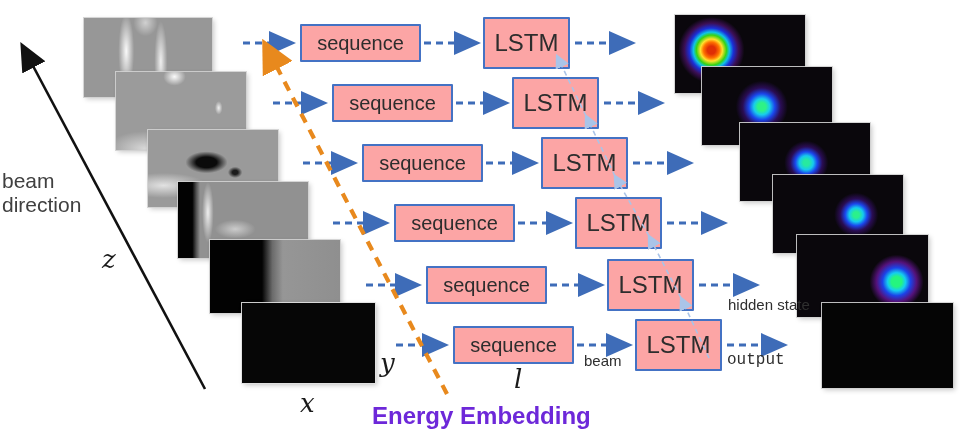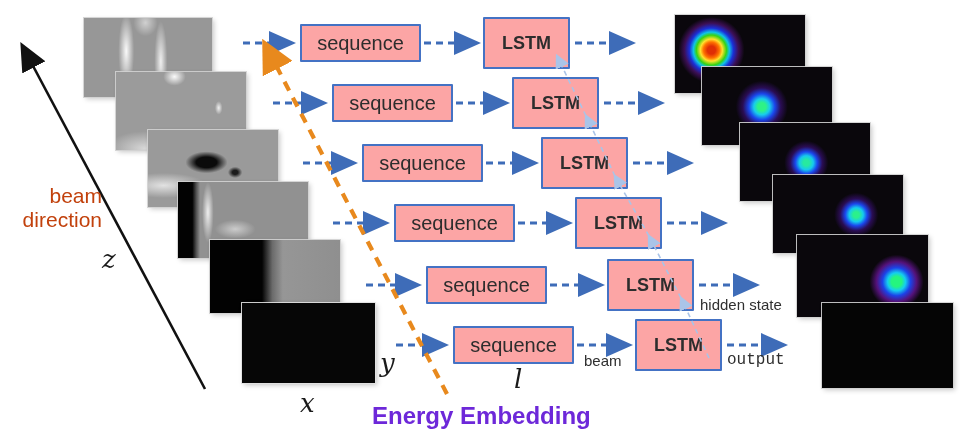--- a/index.html
+++ b/index.html
@@ -44,32 +44,32 @@
 
   
   svg.layer{position:absolute;left:0;top:0;pointer-events:none;}
   #under{z-index:2;}
   #over{z-index:4;}
 
   
   .box{position:absolute;z-index:3;background:#fca5a5;border:2px solid #4472C4;border-radius:1px;
        display:flex;align-items:center;justify-content:center;color:#2d2d2d;}
   .seq{width:117px;height:34px;font-size:20px;}
-  .lstm{width:83px;height:48px;font-size:18px;font-weight:bold;}
+  .lstm{width:83px;height:48px;font-size:24px;}
 
   
   .note{position:absolute;z-index:5;color:#333;}
   .small{font-size:15px;color:#2f2f2f;}
   .math{font-family:"DejaVu Serif",serif;font-style:italic;font-size:26px;color:#1a1a1a;}
-  #beamdir{left:2px;top:184px;width:100px;text-align:right;font-size:21px;line-height:1.15;color:#c2410c;}
+  #beamdir{left:2px;top:169px;width:100px;text-align:left;font-size:21px;line-height:1.15;color:#404040;}
   #axis-z{left:102px;top:244px;}
   #axis-x{left:300px;top:388px;}
   #axis-y{left:380px;top:348px;}
   #axis-l{left:514px;top:364px;}
-  #hidden-state{left:700px;top:296px;}
+  #hidden-state{left:728px;top:296px;}
   #input-lbl{left:584px;top:352px;}
   #output-lbl{left:727px;top:351px;font-size:16px;font-family:Liberation Mono, monospace;}
   #energy{left:372px;top:402px;font-size:24px;font-weight:600;color:#6d28d9;}
 </style>
 </head>
 <body>
 
 <div id="figure">
 
   <div class="slice" id="s1"></div>

